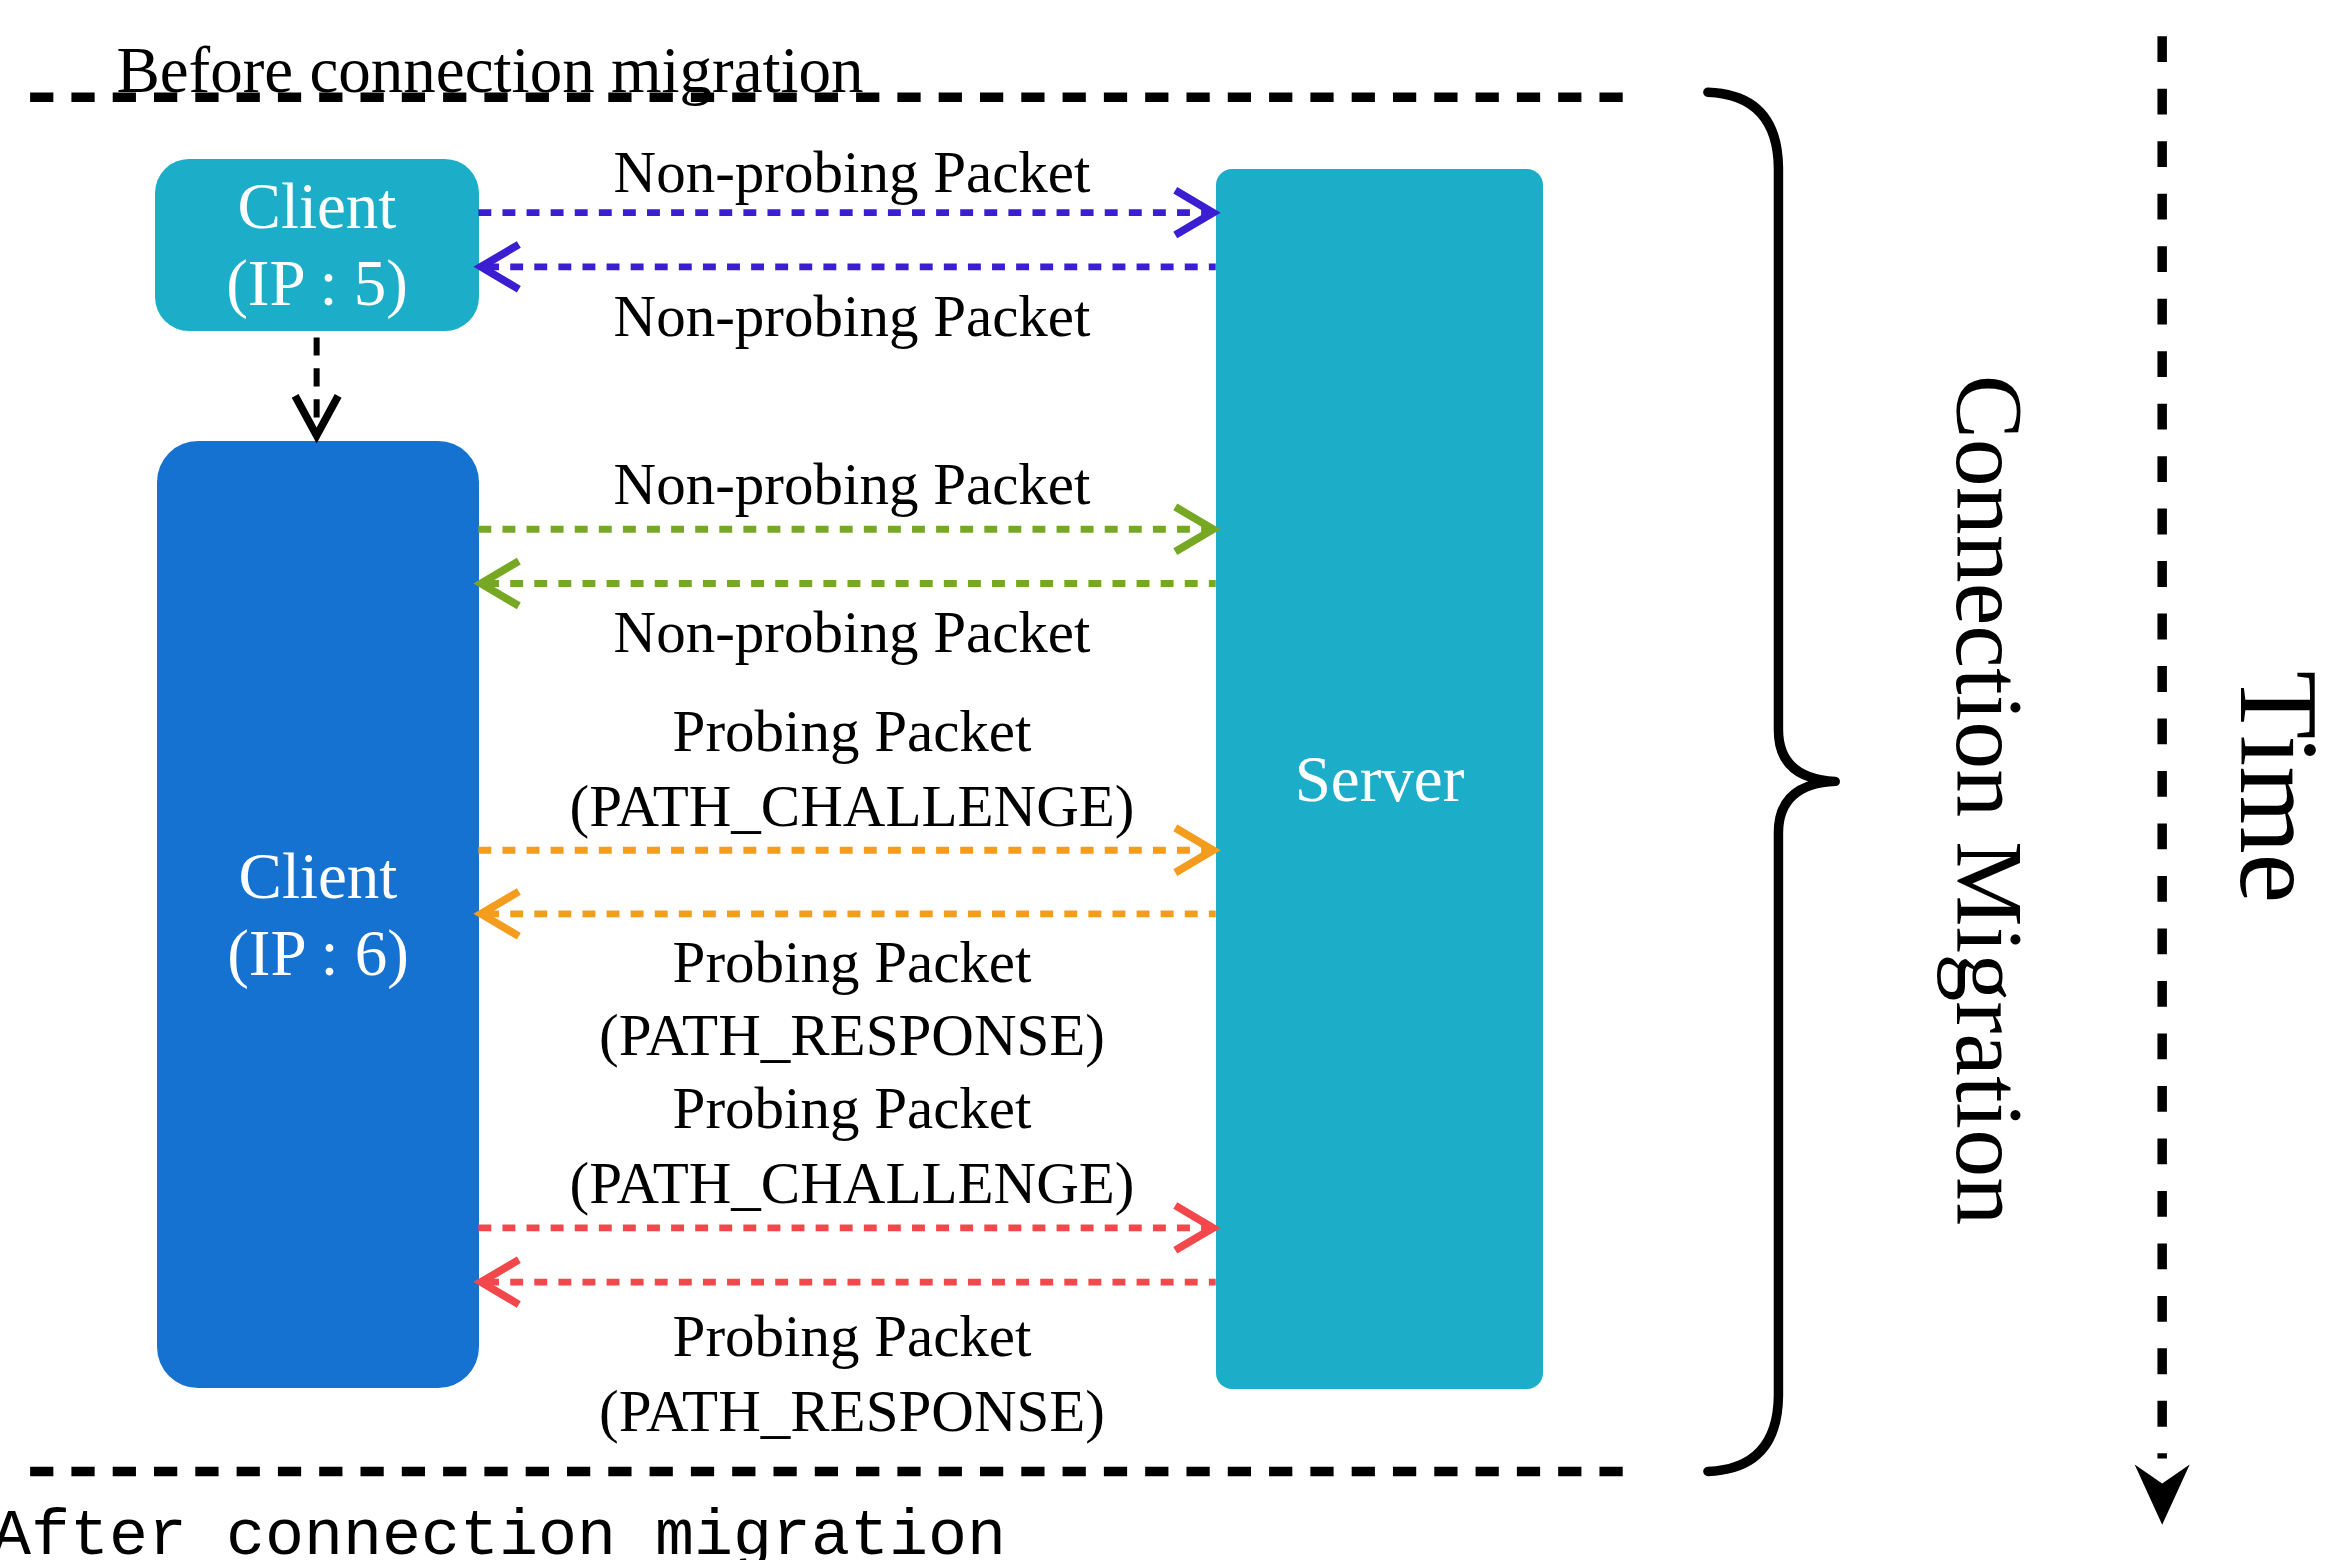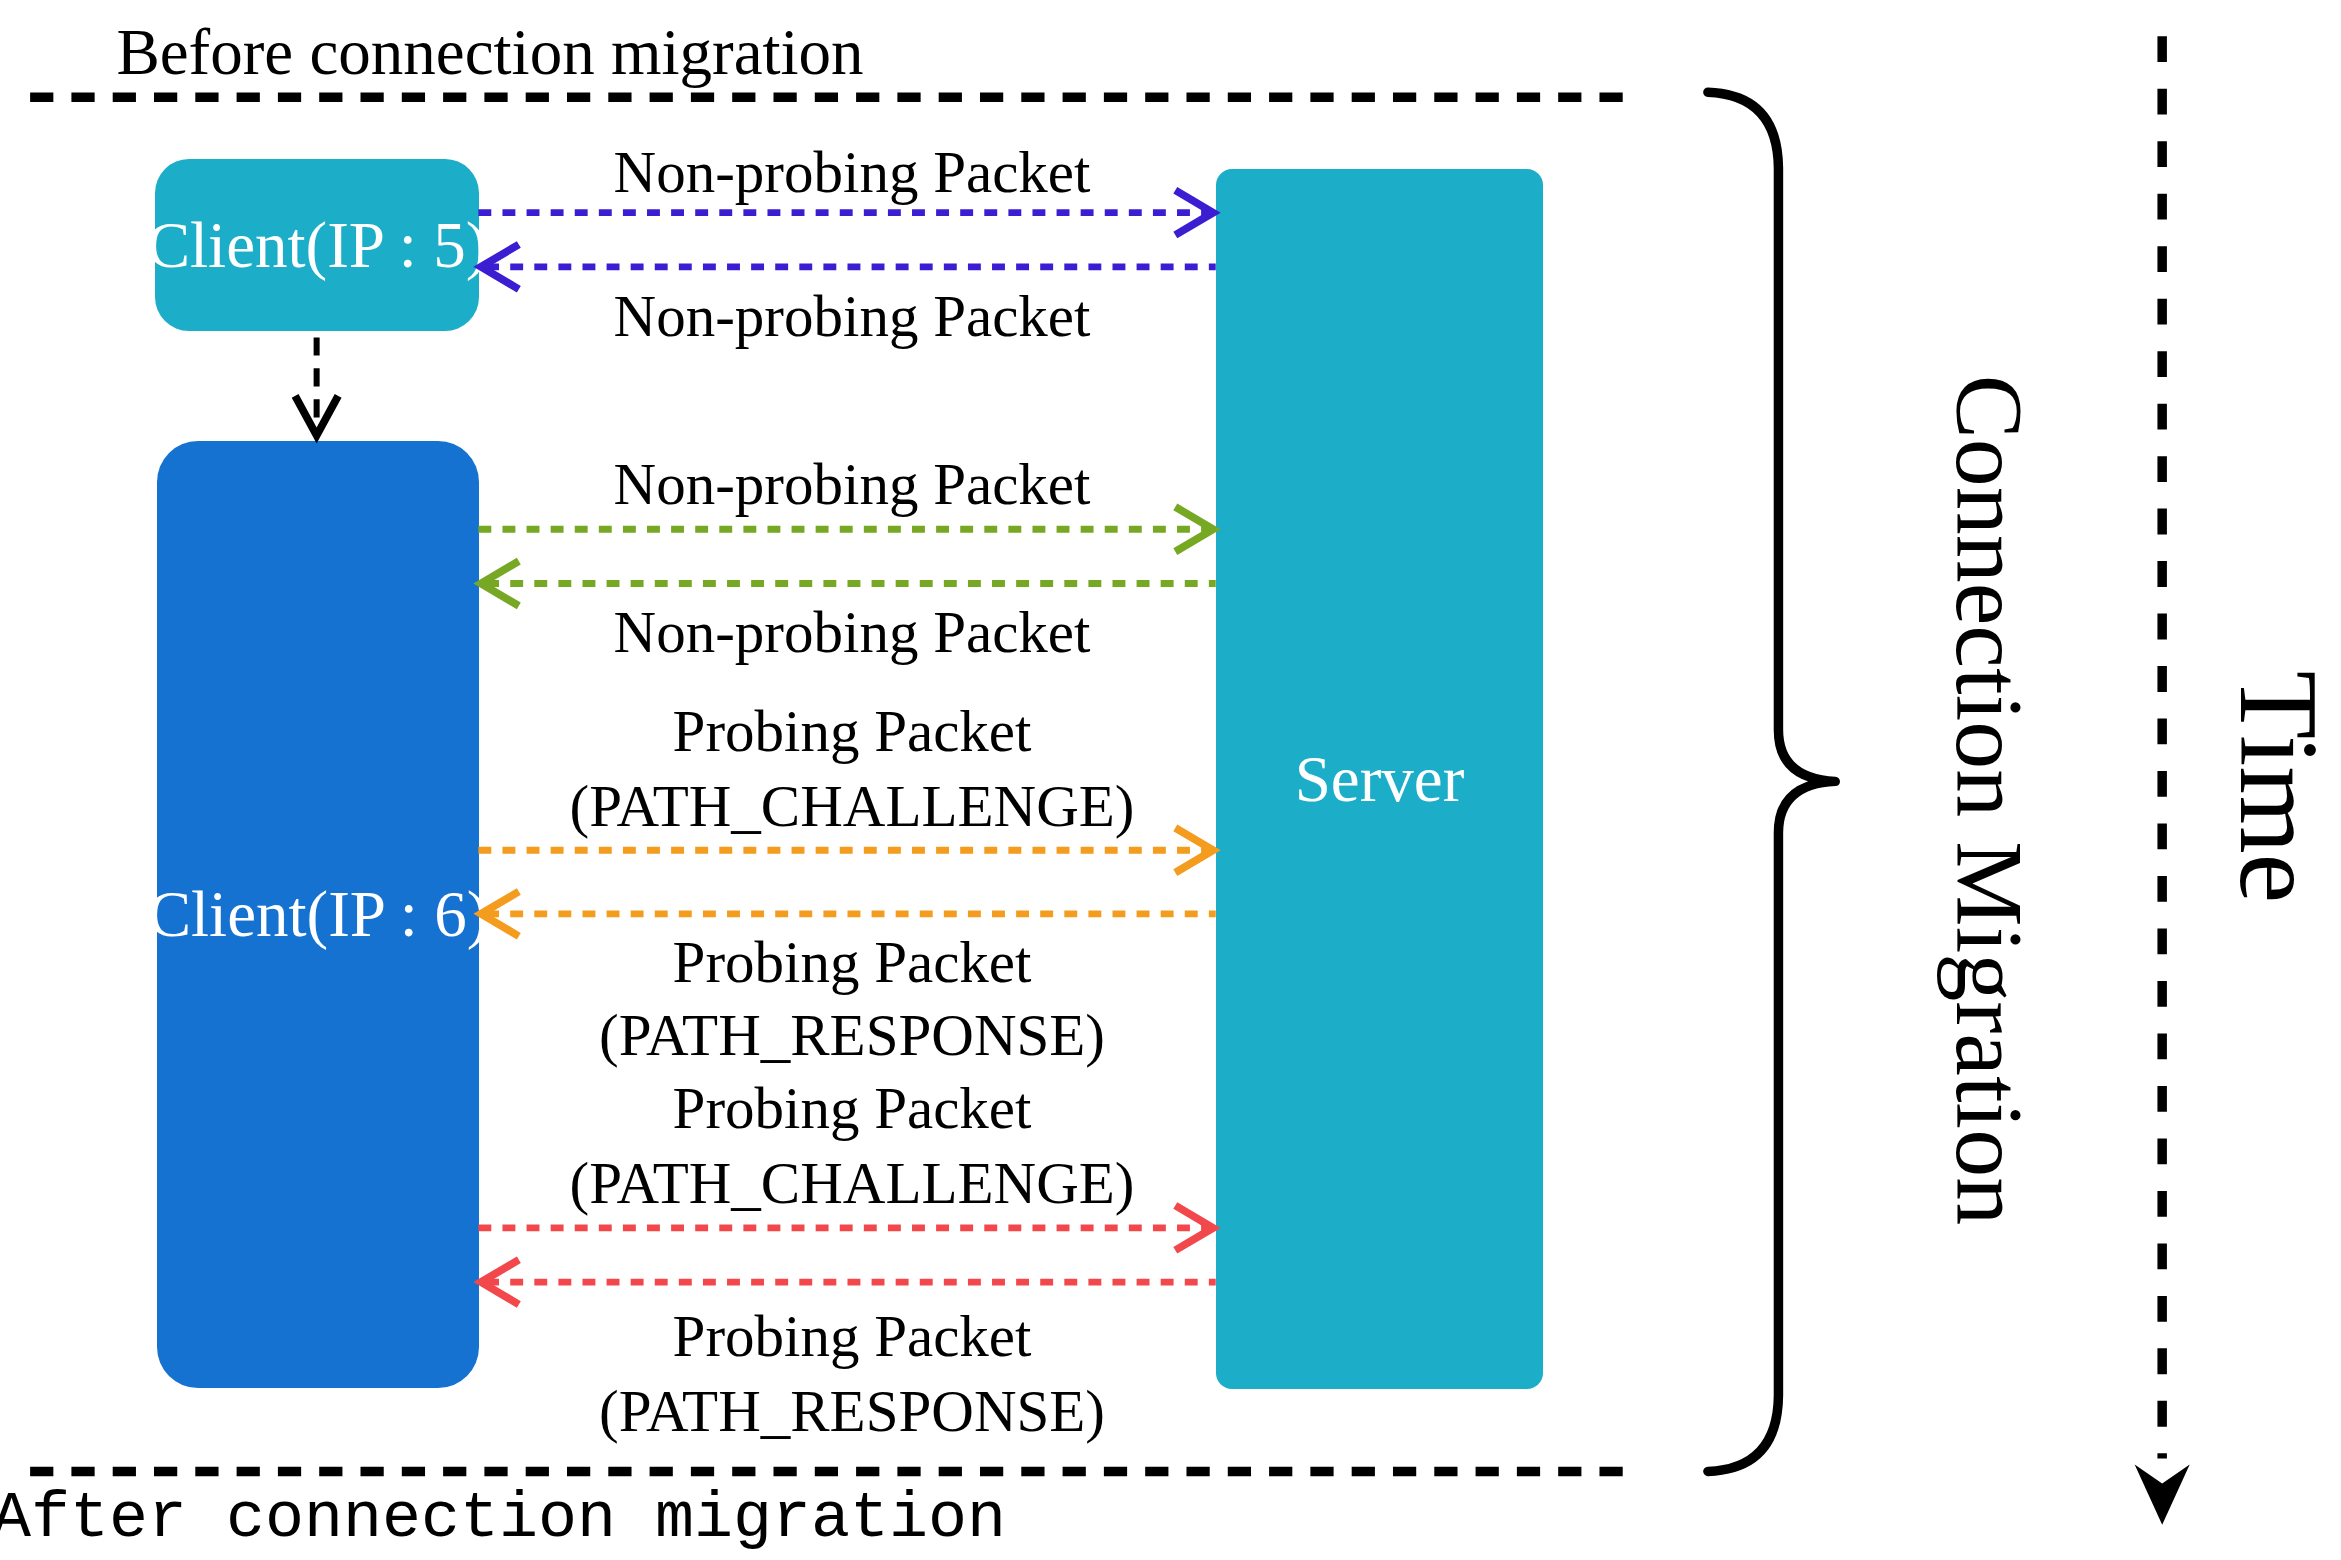--- a/index.html
+++ b/index.html
@@ -13,21 +13,21 @@
   }
   #stage {
     position: relative;
     width: 2342px;
     height: 1561px;
     background: #ffffff;
   }
   .node {
     position: absolute;
     display: flex;
-    flex-direction: row;
+    flex-direction: column;
     align-items: center;
     justify-content: center;
     color: #ffffff;
     font-size: 65px;
     line-height: 77px;
     text-align: center;
     white-space: nowrap;
   }
   .node-teal { background: #1caec9; }
   .node-blue { background: #1572d0; }
@@ -42,20 +42,21 @@
   #server {
     left: 1216px; top: 169px; width: 327px; height: 1220px;
     border-radius: 16px;
   }
   .flabel {
     position: absolute;
     color: #000000;
     font-size: 65px;
     white-space: nowrap;
     transform: translate(-50%, -50%);
+    margin-top: 18px;
   }
   .msg-label {
     position: absolute;
     left: 852px;
     color: #000000;
     font-size: 59px;
     white-space: nowrap;
     transform: translate(-50%, -50%);
   }
   .vlabel {

